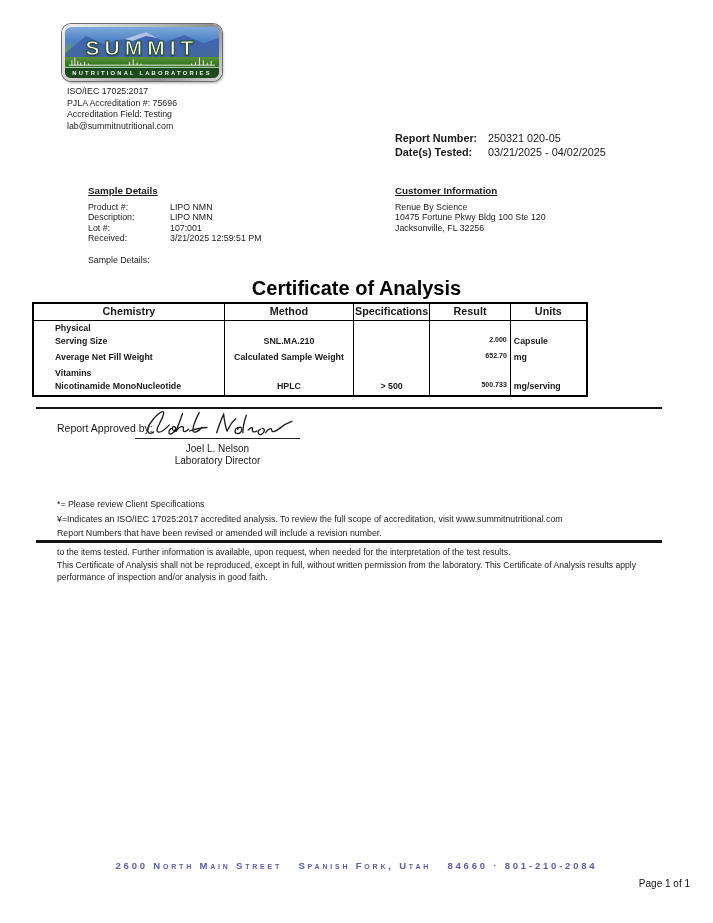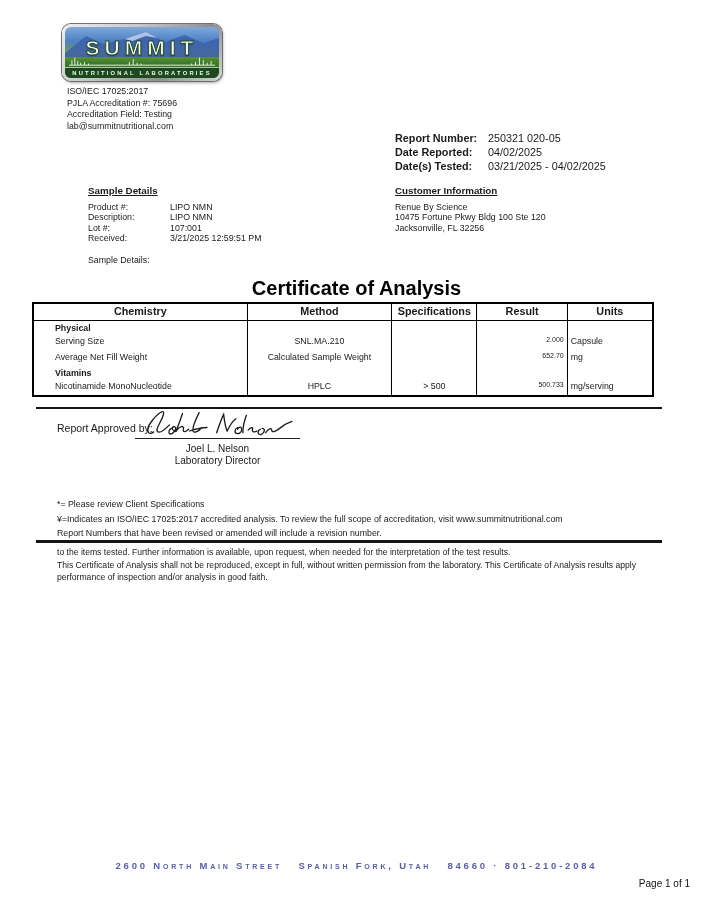--- a/index.html
+++ b/index.html
@@ -47,26 +47,26 @@
   .sample-block { position:absolute; left:88px; top:186px; font-size:8.8px; line-height:10.6px; }
   .sample-block .row { display:flex; }
   .sample-block .lbl { width:82px; }
   .customer-block { position:absolute; left:395px; top:186px; font-size:8.8px; line-height:10.6px; }
   .sample-extra { position:absolute; left:88px; top:255px; font-size:8.8px; }
 
   
   .coa-title { position:absolute; top:277px; left:0; width:100%; text-align:center; font-size:20px; font-weight:600; color:#000; }
 
   
-  .coa-table { position:absolute; left:32px; top:302px; width:622px; border:2px solid #000; background:#fff; }
+  .coa-table { position:absolute; left:32px; top:302px; width:556px; border:2px solid #000; background:#fff; }
   .cols { display:grid; grid-template-columns:34.4% 23.4% 13.8% 14.6% 13.8%; }
   .t-head { border-bottom:1.5px solid #000; }
   .th { text-align:center; font-weight:bold; font-size:10.8px; padding:1px 0 3px; }
   .th + .th { border-left:1.5px solid #000; }
-  .td { font-size:8.8px; padding:1.5px 3px 1px; }
+  .td { font-size:8.8px; padding:1.5px 3px 1px;font-weight:bold; }
   .td + .td { border-left:1px solid #000; }
   .t-row { min-height:13px; }
   .row-data { min-height:16px; }
   .td-name { padding-left:21px; }
   .row-section .td-name { font-weight:bold; }
   .td-method, .td-spec { text-align:center; }
   .td-result { text-align:right; font-size:7px; padding-top:2px; padding-right:3px; }
   .td-units { }
 
   
@@ -136,24 +136,20 @@
       <div>lab@summitnutritional.com</div>
     </div>
 
   <div class="report-info">
 
       <div class="row">
         <span class="lbl">Report Number:</span>
         <span class="val">250321 020-05</span>
       </div>
 
-      <div class="row">
-        <span class="lbl">Date Reported:</span>
-        <span class="val">04/02/2025</span>
-      </div>
 
       <div class="row">
         <span class="lbl">Date(s) Tested:</span>
         <span class="val">03/21/2025 - 04/02/2025</span>
       </div>
     </div>
 
   <div class="sample-block">
     <div class="section-heading">Sample Details</div>
     <div>

